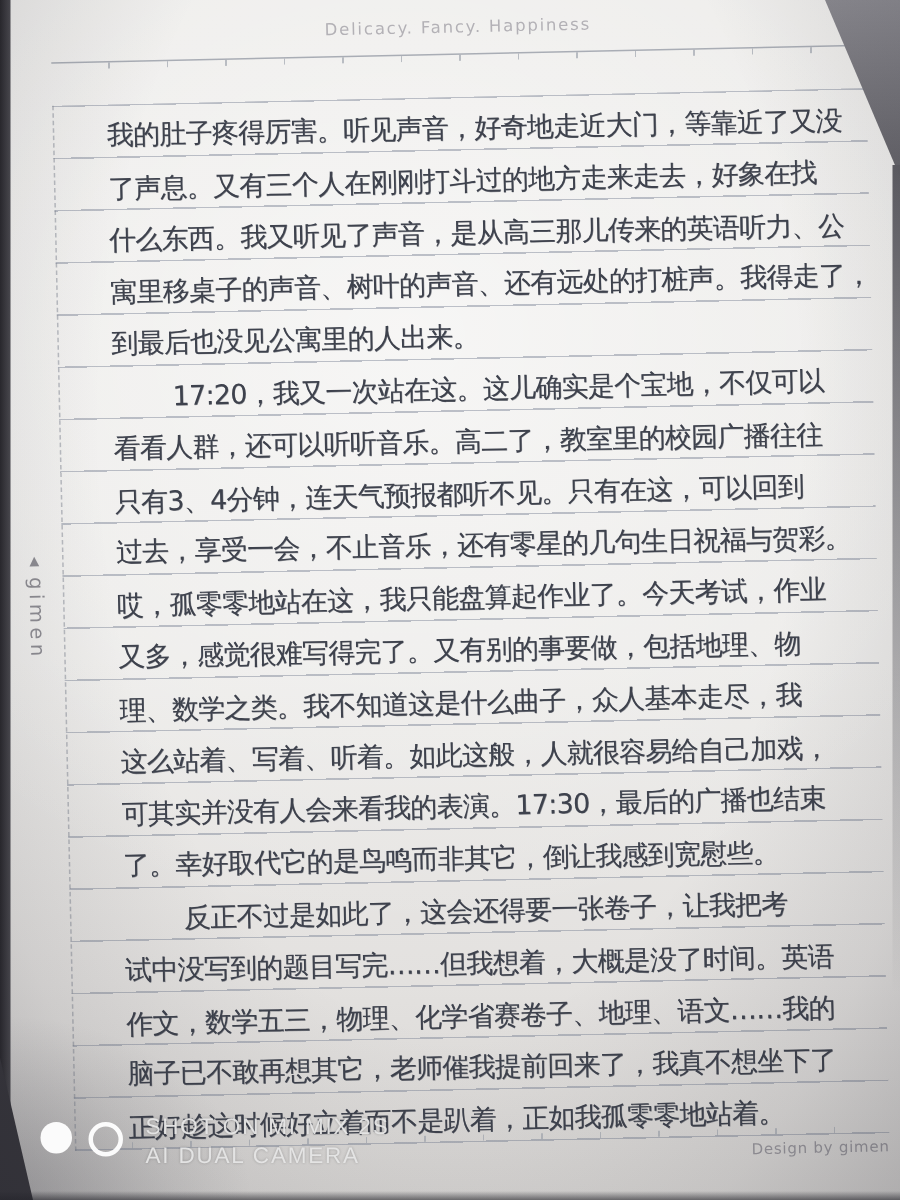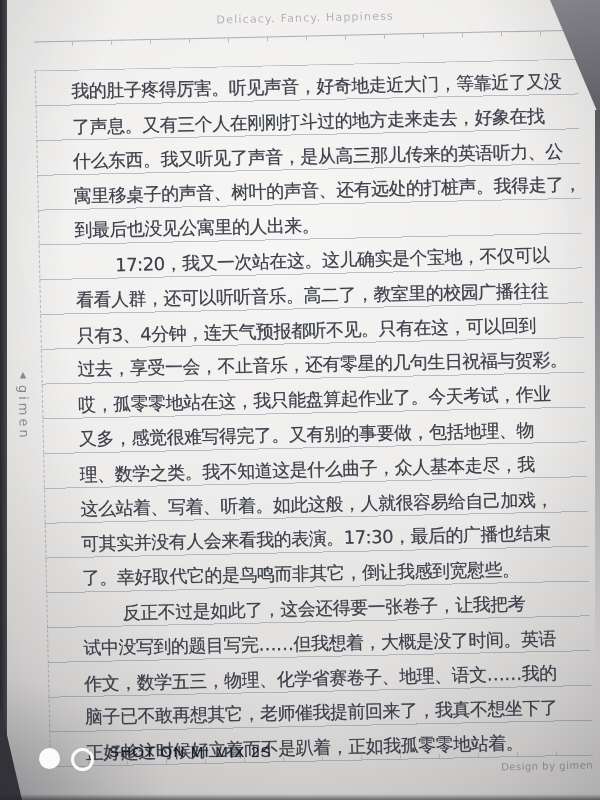--- a/index.html
+++ b/index.html
@@ -56,21 +56,21 @@
     background:linear-gradient(to bottom,#8b8a90,#626167);
     clip-path:polygon(0 0,100% 0,100% 100%);}
   .edge-right{position:absolute;top:110px;right:0;bottom:0;width:5px;
     background:linear-gradient(to bottom,#5e5d63,rgba(80,80,86,0) 80%);}
   .edge-bottom{position:absolute;left:0;right:0;bottom:0;height:6px;
     background:linear-gradient(to top,rgba(38,38,44,0.6),rgba(38,38,44,0));}
   .vignette{position:absolute;inset:0;pointer-events:none;
     background:radial-gradient(ellipse at 50% 35%,rgba(30,30,40,0) 55%,rgba(30,30,40,0.10) 82%,rgba(30,30,40,0.22) 100%);}
 
   
-  .watermark{position:absolute;left:12px;top:735px;width:320px;height:50px;color:#0f172a;opacity:.96;}
+  .watermark{position:absolute;left:0;top:735px;width:320px;height:50px;color:#e5e5e5;opacity:.96;}
   .wm-dot{position:absolute;left:27px;top:13px;width:21px;height:21px;border-radius:50%;background:#ffffff;}
   .wm-ring{position:absolute;left:59px;top:13px;width:17px;height:17px;border-radius:50%;border:3px solid #ffffff;}
   .wm-text{position:absolute;left:97px;top:7px;font-family:"Liberation Sans",sans-serif;}
   .wm-line{font-size:15px;letter-spacing:1.2px;line-height:19px;
     text-shadow:0 0 2px rgba(60,60,60,0.35);}
 </style>
 </head>
 <body>
 
 <div class="photo">
@@ -158,16 +158,17 @@
   <div class="edge-topright"></div>
   <div class="edge-right"></div>
   <div class="edge-bottom"></div>
   <div class="vignette"></div>
 
   <div class="watermark">
     <span class="wm-dot"></span>
     <span class="wm-ring"></span>
     <div class="wm-text">
       <div class="wm-line">SHOT ON MI MIX 2S</div>
+      <div class="wm-line">AI DUAL CAMERA</div>
     </div>
   </div>
 
 </div>
 
 </body></html>

